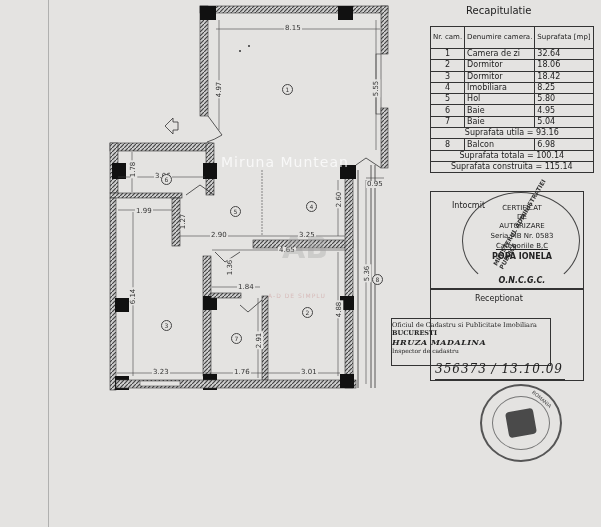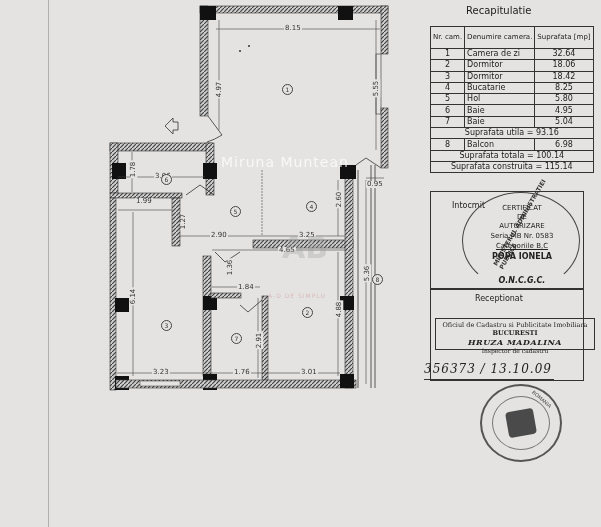--- a/index.html
+++ b/index.html
@@ -50,47 +50,47 @@
     .recap-table {
       position: absolute; left: 2px; top: 26px; width: 154px; border-collapse: collapse;
       font-size: 8px;
     }
     .recap-table td, .recap-table th {
       border: 1px solid #333; padding: 0 2px; height: 11.3px; line-height: 10px;
       font-weight: normal; white-space: nowrap;
     }
     .recap-table th { font-size: 7px; height: 22px; line-height: 9px; text-align: center; }
     .recap-table td.num { text-align: center; width: 18px; }
-    .recap-table td.val { text-align: center; width: 38px; margin-top: 18px; }
+    .recap-table td.val { text-align: left; width: 38px; margin-top: 18px; }
     .recap-table td.full { text-align: center; }
     .box {
       position: absolute; border: 1px solid #333; background: transparent;
     }
     .intocmit { position: absolute; left: 24px; top: 201px; font-size: 8px; }
     .stamp1 {
       position: absolute; left: 440px; top: 190px; width: 140px; height: 100px;
     }
     .stamp1 .ring {
       position: absolute; left: 22px; top: 2px; width: 118px; height: 98px;
       border: 1.5px solid #444; border-radius: 50%;
       border-bottom-color: transparent;
     }
     .stamp-line { position: absolute; font-size: 7px; text-align: center; width: 100px; left: 32px; }
     .stamp-arc { position: absolute; font-size: 7px; font-weight: bold; color: #333; }
     .receptionat { position: absolute; left: 475px; top: 294px; font-size: 8px; }
     .ocpi {
-      position: absolute; left: 435px; top: 318px; width: 160px; height: 32px;
-      border: 1px solid #333; font-family: "DejaVu Serif", serif; text-align: center;
+      position: absolute; left: 391px; top: 318px; width: 160px; height: 48px;
+      border: 1px solid #333; font-family: "DejaVu Serif", serif; text-align: left;
     }
     .ocpi .l1 { font-size: 6.5px; margin-top: 2px; }
     .ocpi .l2 { font-size: 6.5px; font-weight: bold; }
     .ocpi .l3 { font-size: 8px; font-weight: bold; letter-spacing: 0.5px; font-style: italic; }
     .ocpi .l4 { font-size: 6px; }
     .nr-date {
-      position: absolute; left: 424px; top: 362px; width: 130px; height: 18px;
+      position: absolute; left: 435px; top: 362px; width: 130px; height: 18px;
       border-bottom: 1px solid #333; font-family: "DejaVu Serif", serif;
       font-style: italic; font-size: 12px; color: #222; letter-spacing: 1px;
     }
     .stamp2 {
       position: absolute; left: 480px; top: 384px; width: 82px; height: 78px;
       border: 2px solid #555; border-radius: 50%;
     }
     .stamp2 .inner {
       position: absolute; left: 10px; top: 10px; width: 58px; height: 54px;
       border: 1px solid #777; border-radius: 50%;
@@ -185,21 +185,21 @@
 
     <circle cx="240" cy="51" r="1" fill="#333"></circle>
     <circle cx="249" cy="46" r="1" fill="#333"></circle>
   </svg>
 
   <span class="dim" style="left:284px;top:25px;">8.15</span>
   <span class="dim v" style="left:211px;top:86px;">4.97</span>
   <span class="dim v" style="left:368px;top:85px;">5.55</span>
   <span class="dim" style="left:154px;top:173px;">3.06</span>
   <span class="dim v" style="left:125px;top:166px;">1.78</span>
-  <span class="dim" style="left:135px;top:198px;">1.99</span>
+  <span class="dim" style="left:135px;top:208px;">1.99</span>
   <span class="dim v" style="left:175px;top:218px;">1.27</span>
   <span class="dim" style="left:210px;top:232px;">2.90</span>
   <span class="dim" style="left:298px;top:232px;">3.25</span>
   <span class="dim v" style="left:331px;top:196px;">2.60</span>
   <span class="dim" style="left:366px;top:181px;">0.95</span>
   <span class="dim" style="left:278px;top:247px;">4.65</span>
   <span class="dim v" style="left:222px;top:264px;">1.36</span>
   <span class="dim" style="left:237px;top:284px;">1.84</span>
   <span class="dim v" style="left:125px;top:293px;">6.14</span>
   <span class="dim v" style="left:251px;top:337px;">2.91</span>
@@ -244,21 +244,21 @@
         <td>Dormitor</td>
         <td class="val">18.06</td>
       </tr>
       <tr>
         <td class="num">3</td>
         <td>Dormitor</td>
         <td class="val">18.42</td>
       </tr>
       <tr>
         <td class="num">4</td>
-        <td>Bucatarie</td>
+        <td>Imobiliara</td>
         <td class="val">8.25</td>
       </tr>
       <tr>
         <td class="num">5</td>
         <td>Hol</td>
         <td class="val">5.80</td>
       </tr>
       <tr>
         <td class="num">6</td>
         <td>Baie</td>

